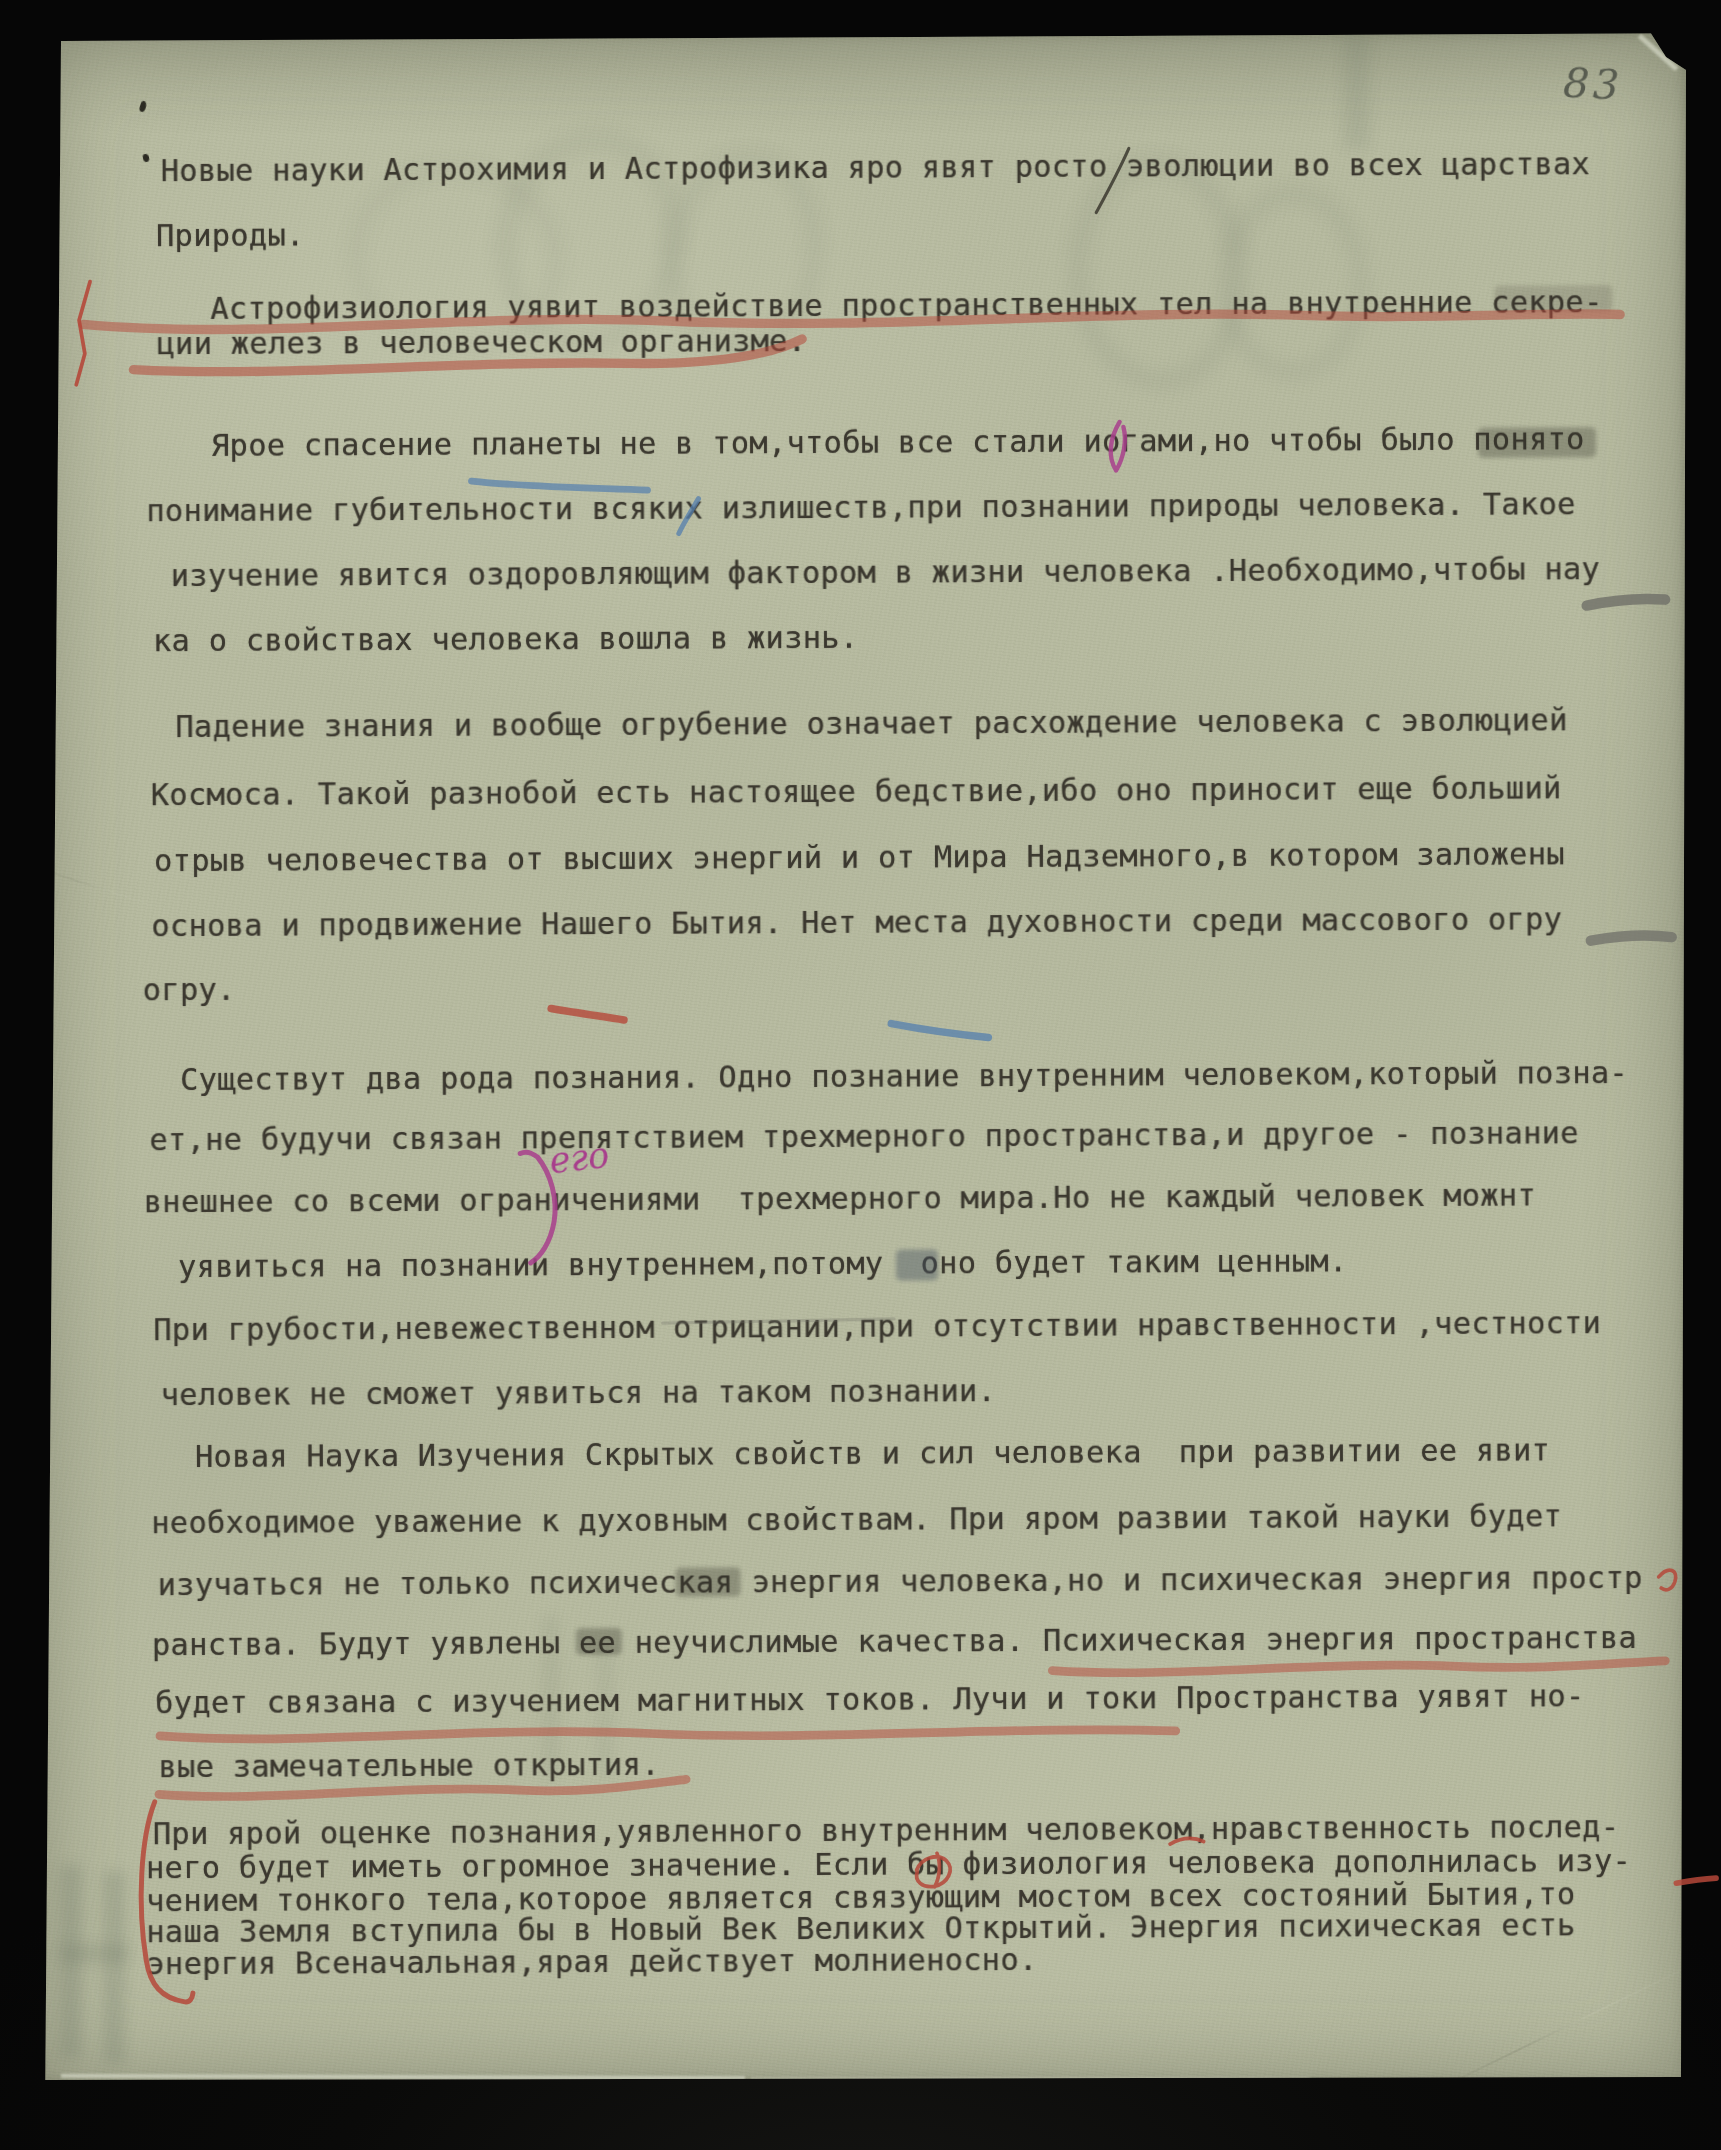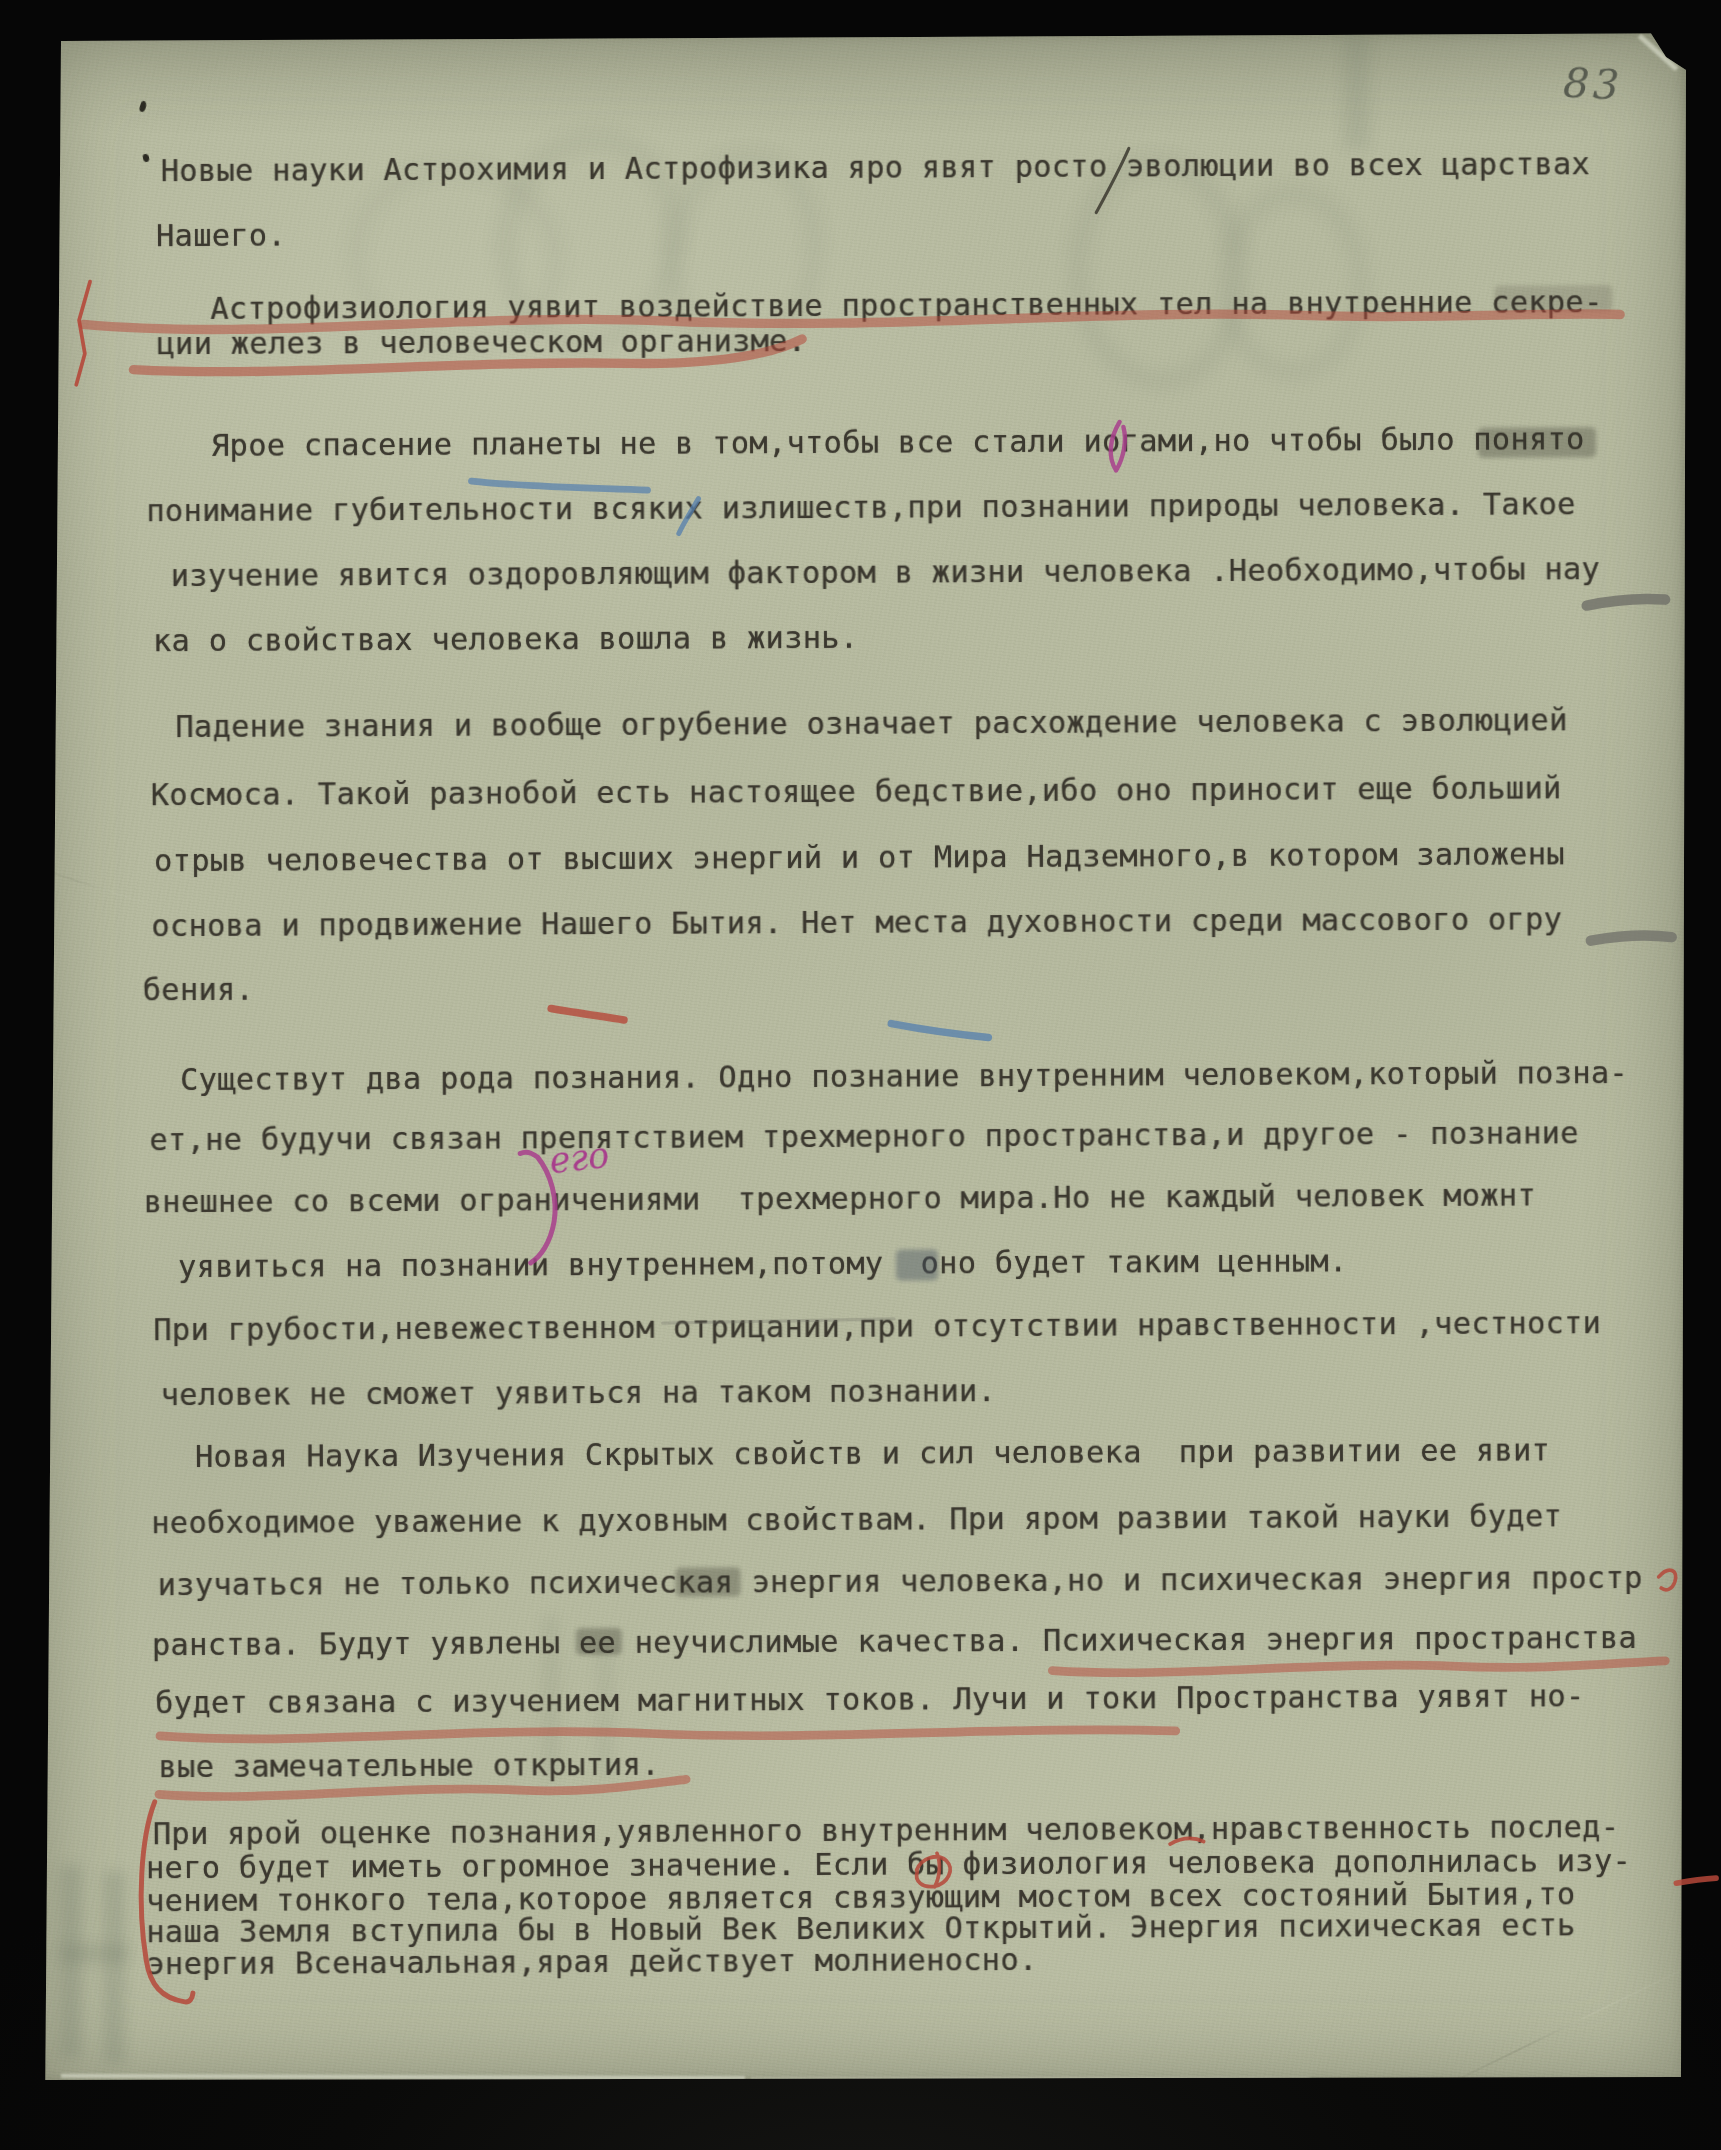--- a/index.html
+++ b/index.html
@@ -75,32 +75,32 @@
   <div class="glint" style="left:25px;top:2044px;width:684px;height:3.7px;transform:rotate(0.2deg);"></div>
   <div class="glint" style="left:715px;top:2046px;width:559px;height:2.5px;opacity:.5;"></div>
   <div class="glint" style="left:1597px;top:18.6px;width:50px;height:5px;transform:rotate(42deg);"></div>
   <div class="speck" style="left:104px;top:70px;width:6.2px;height:11.2px;transform:rotate(18deg);"></div>
   <div class="speck" style="left:107px;top:123px;width:5.6px;height:7.5px;transform:rotate(-12deg);"></div>
 </div>
 
 <div class="content">
   <div>
       <div class="line" style="left: 165px; top: 155px;">Новые науки Астрохимия и Астрофизика яро явят росто эволюции во всех царствах</div>
-      <div class="line" style="left: 160px; top: 220px;">Нашего.</div>
+      <div class="line" style="left: 160px; top: 220px;">Природы.</div>
       <div class="line" style="left: 214px; top: 293px;">Астрофизиология уявит воздействие пространственных тел на внутренние секре-</div>
       <div class="line" style="left: 160px; top: 328px;">ции желез в человеческом организме.</div>
       <div class="line" style="left: 214px; top: 430px;">Ярое спасение планеты не в том,чтобы все стали иогами,но чтобы было понято</div>
       <div class="line" style="left: 149px; top: 495px;">понимание губительности всяких излишеств,при познании природы человека. Такое</div>
       <div class="line" style="left: 173px; top: 560px;">изучение явится оздоровляющим фактором в жизни человека .Необходимо,чтобы нау</div>
       <div class="line" style="left: 155px; top: 625px;">ка о свойствах человека вошла в жизнь.</div>
       <div class="line" style="left: 177px; top: 711px;">Падение знания и вообще огрубение означает расхождение человека с эволюцией</div>
       <div class="line" style="left: 152px; top: 779px;">Космоса. Такой разнобой есть настоящее бедствие,ибо оно приносит еще больший</div>
       <div class="line" style="left: 155px; top: 845px;">отрыв человечества от высших энергий и от Мира Надземного,в котором заложены</div>
       <div class="line" style="left: 152px; top: 910px;">основа и продвижение Нашего Бытия. Нет места духовности среди массового огру</div>
-      <div class="line" style="left: 143px; top: 974px;">бения.</div>
+      <div class="line" style="left: 143px; top: 974px;">огру.</div>
       <div class="line" style="left: 180px; top: 1064px;">Существут два рода познания. Одно познание внутренним человеком,который позна-</div>
       <div class="line" style="left: 149px; top: 1124px;">ет,не будучи связан препятствием трехмерного пространства,и другое - познание</div>
       <div class="line" style="left: 143px; top: 1186px;">внешнее со всеми ограничениями  трехмерного мира.Но не каждый человек можнт</div>
       <div class="line" style="left: 177px; top: 1251px;">уявиться на познании внутреннем,потому  оно будет таким ценным.</div>
       <div class="line" style="left: 152px; top: 1314px;">При грубости,невежественном отрицании,при отсутствии нравственности ,честности</div>
       <div class="line" style="left: 159px; top: 1379px;">человек не сможет уявиться на таком познании.</div>
       <div class="line" style="left: 193px; top: 1441px;">Новая Наука Изучения Скрытых свойств и сил человека  при развитии ее явит</div>
       <div class="line" style="left: 149px; top: 1507px;">необходимое уважение к духовным свойствам. При яром развии такой науки будет</div>
       <div class="line" style="left: 155px; top: 1569px;">изучаться не только психическая энергия человека,но и психическая энергия простр</div>
       <div class="line" style="left: 149px; top: 1629px;">ранства. Будут уявлены ее неучислимые качества. Психическая энергия пространства</div>

